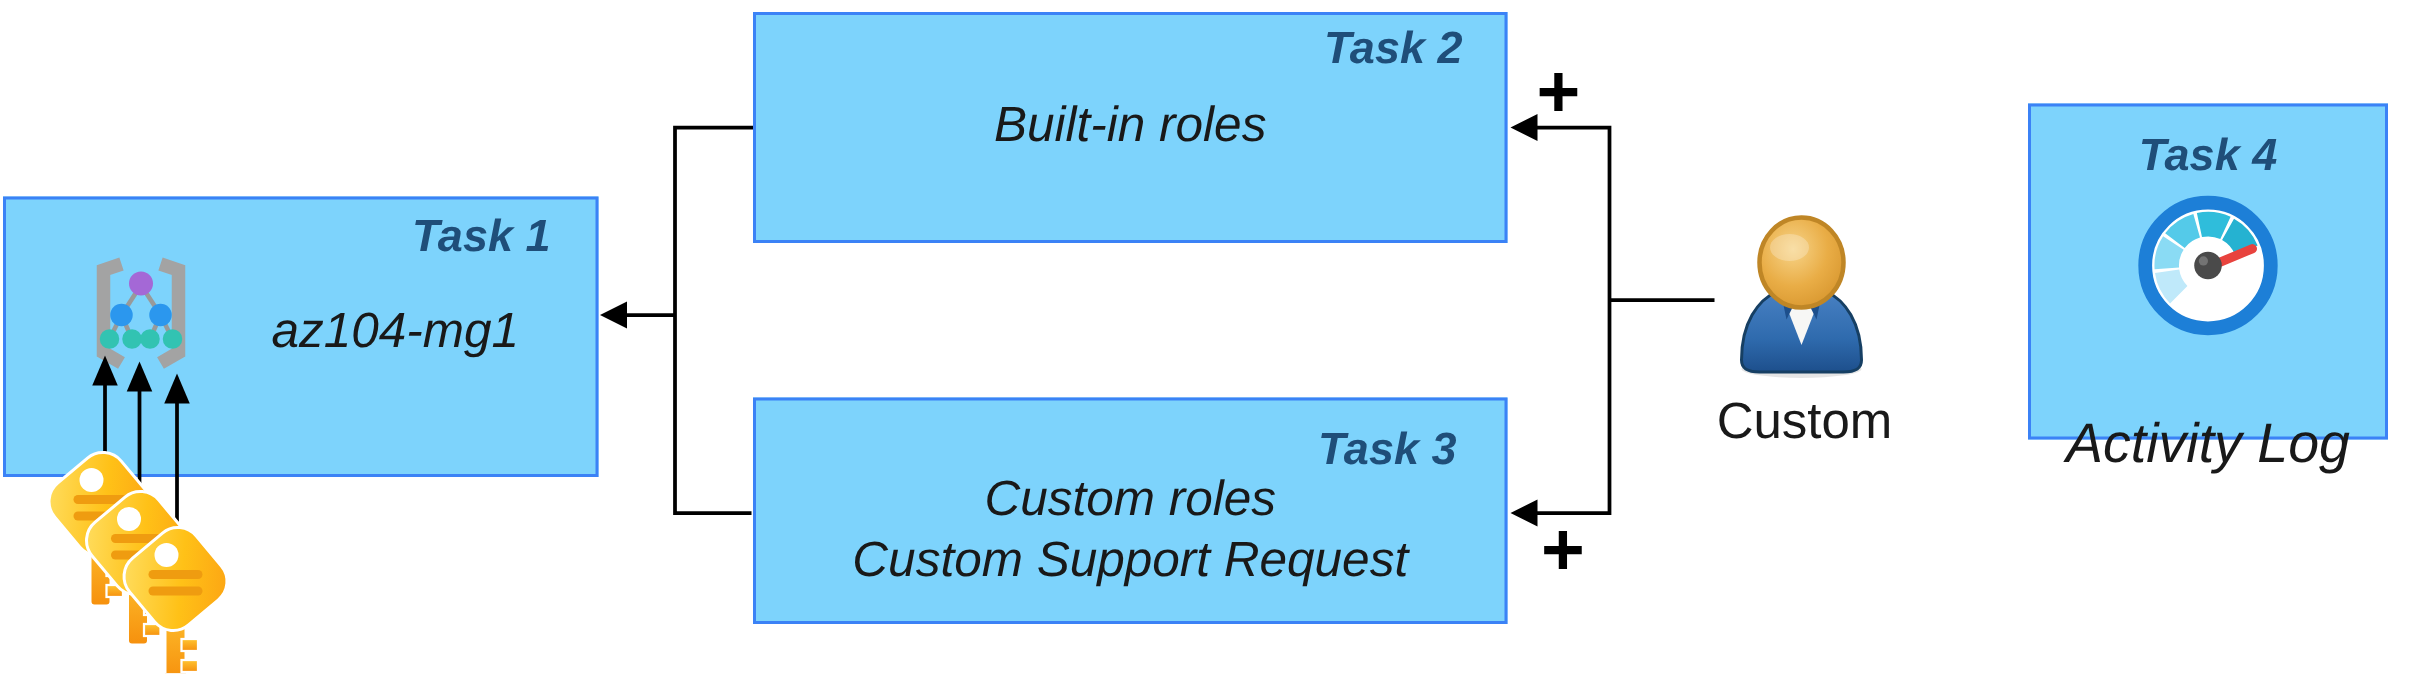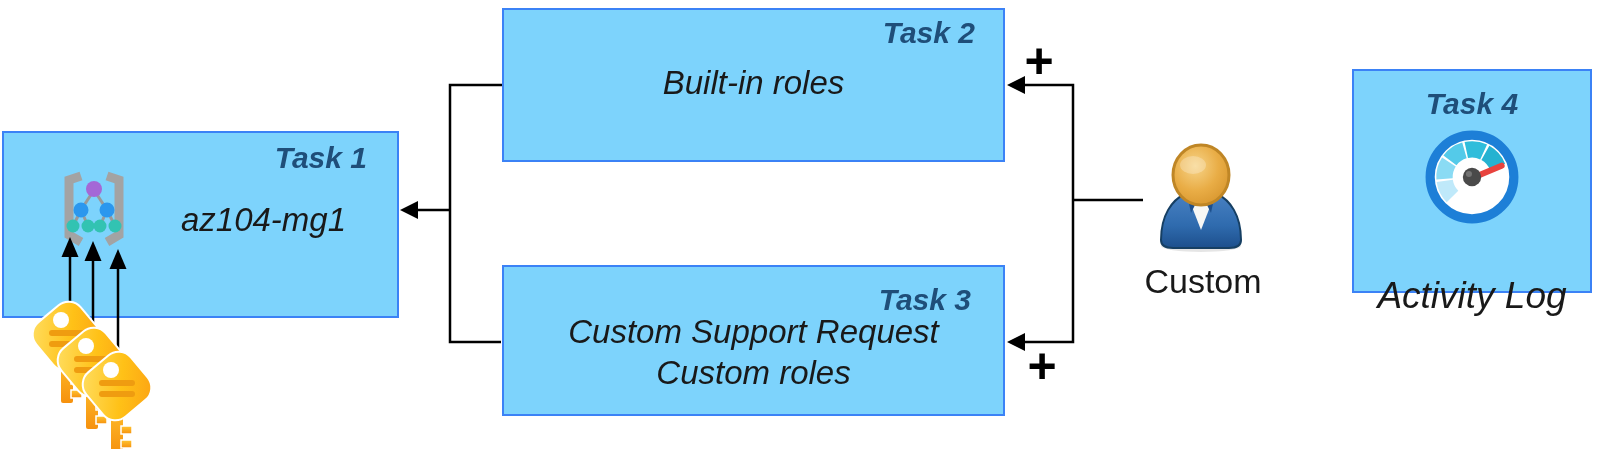--- a/index.html
+++ b/index.html
@@ -68,22 +68,22 @@
   <div class="box" style="left:502px;top:8px;width:503px;height:154px;">
     <div class="task-label" style="top:6px;right:28px;">Task 2</div>
     <div class="box-lines" style="top:52px;">
       <div>Built-in roles</div>
     </div>
   </div>
 
   <div class="box" style="left:502px;top:265px;width:503px;height:151px;">
     <div class="task-label" style="top:16px;right:32px;">Task 3</div>
     <div class="box-lines" style="top:44px;">
+      <div>Custom roles</div>
       <div>Custom Support Request</div>
-      <div>Custom roles</div>
     </div>
   </div>
 
   <div class="box" style="left:1352px;top:69px;width:240px;height:224px;">
     <div class="t4-label">Task 4</div>
     <div class="t4-icon">
       <svg width="98" height="98" viewBox="0 0 96 96">
         <circle cx="48" cy="48" r="41" fill="#ffffff" stroke="#1d7fd7" stroke-width="9"></circle>
         <g fill="none" stroke-width="16">
           <path d="M28.9,67.1 A27,27 0 0 1 21.3,51.8" stroke="#bfe9fa"></path>

